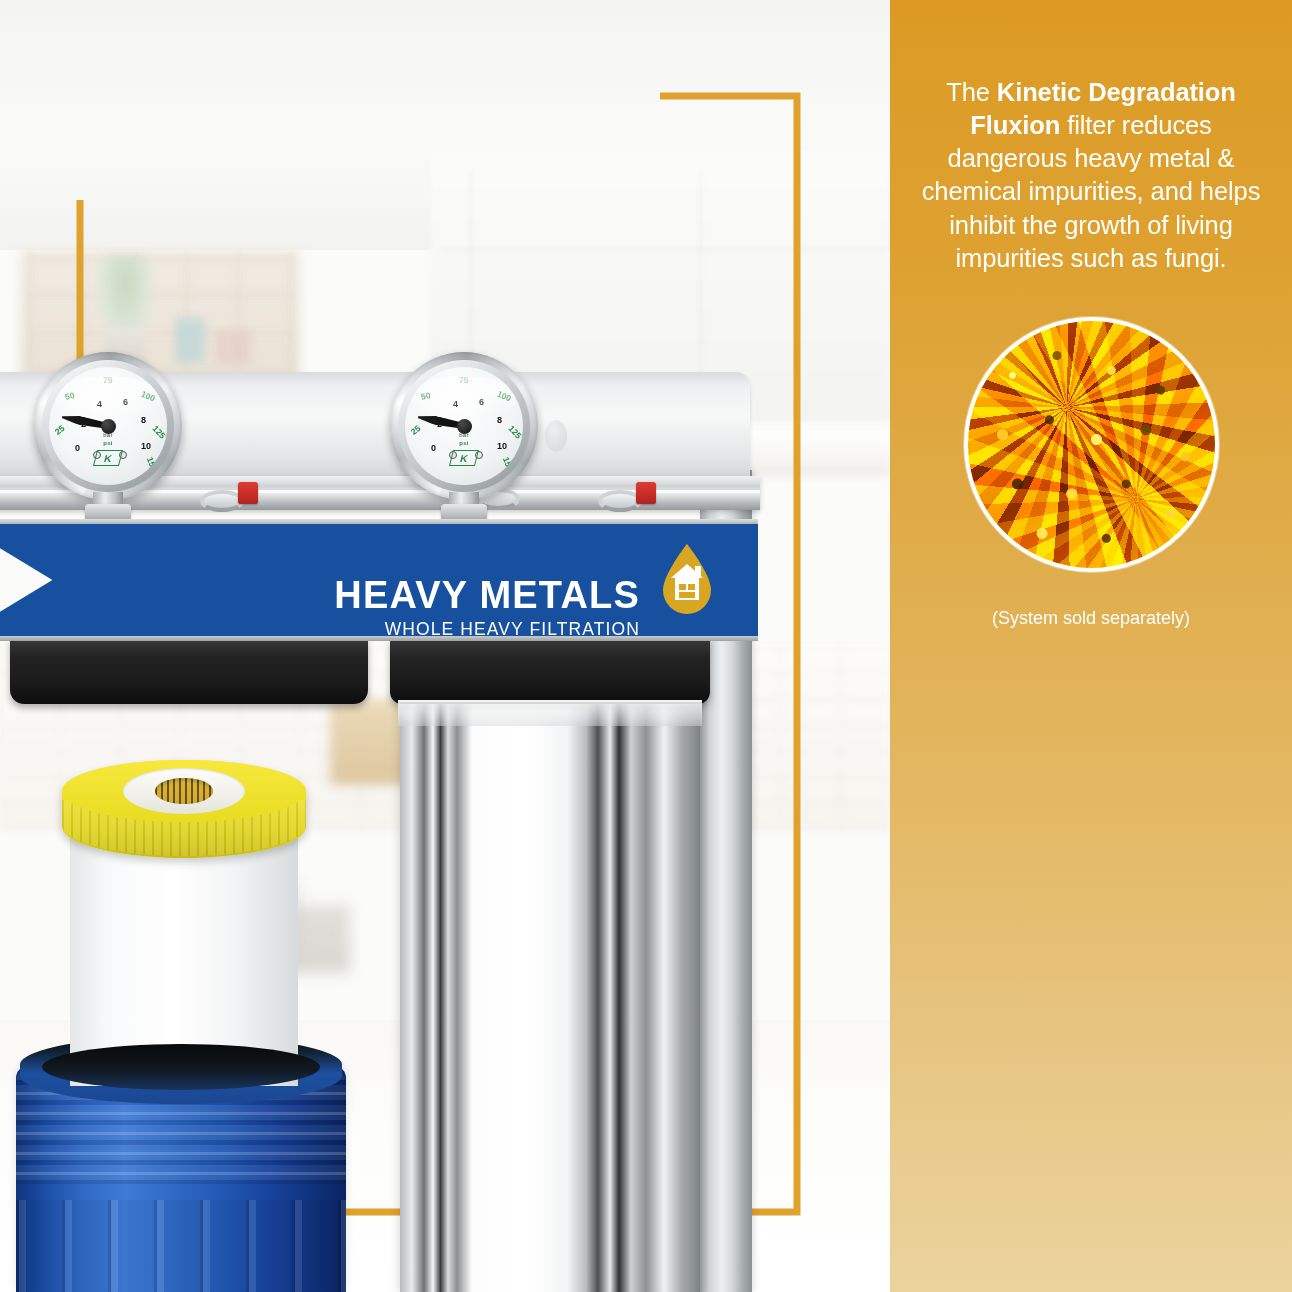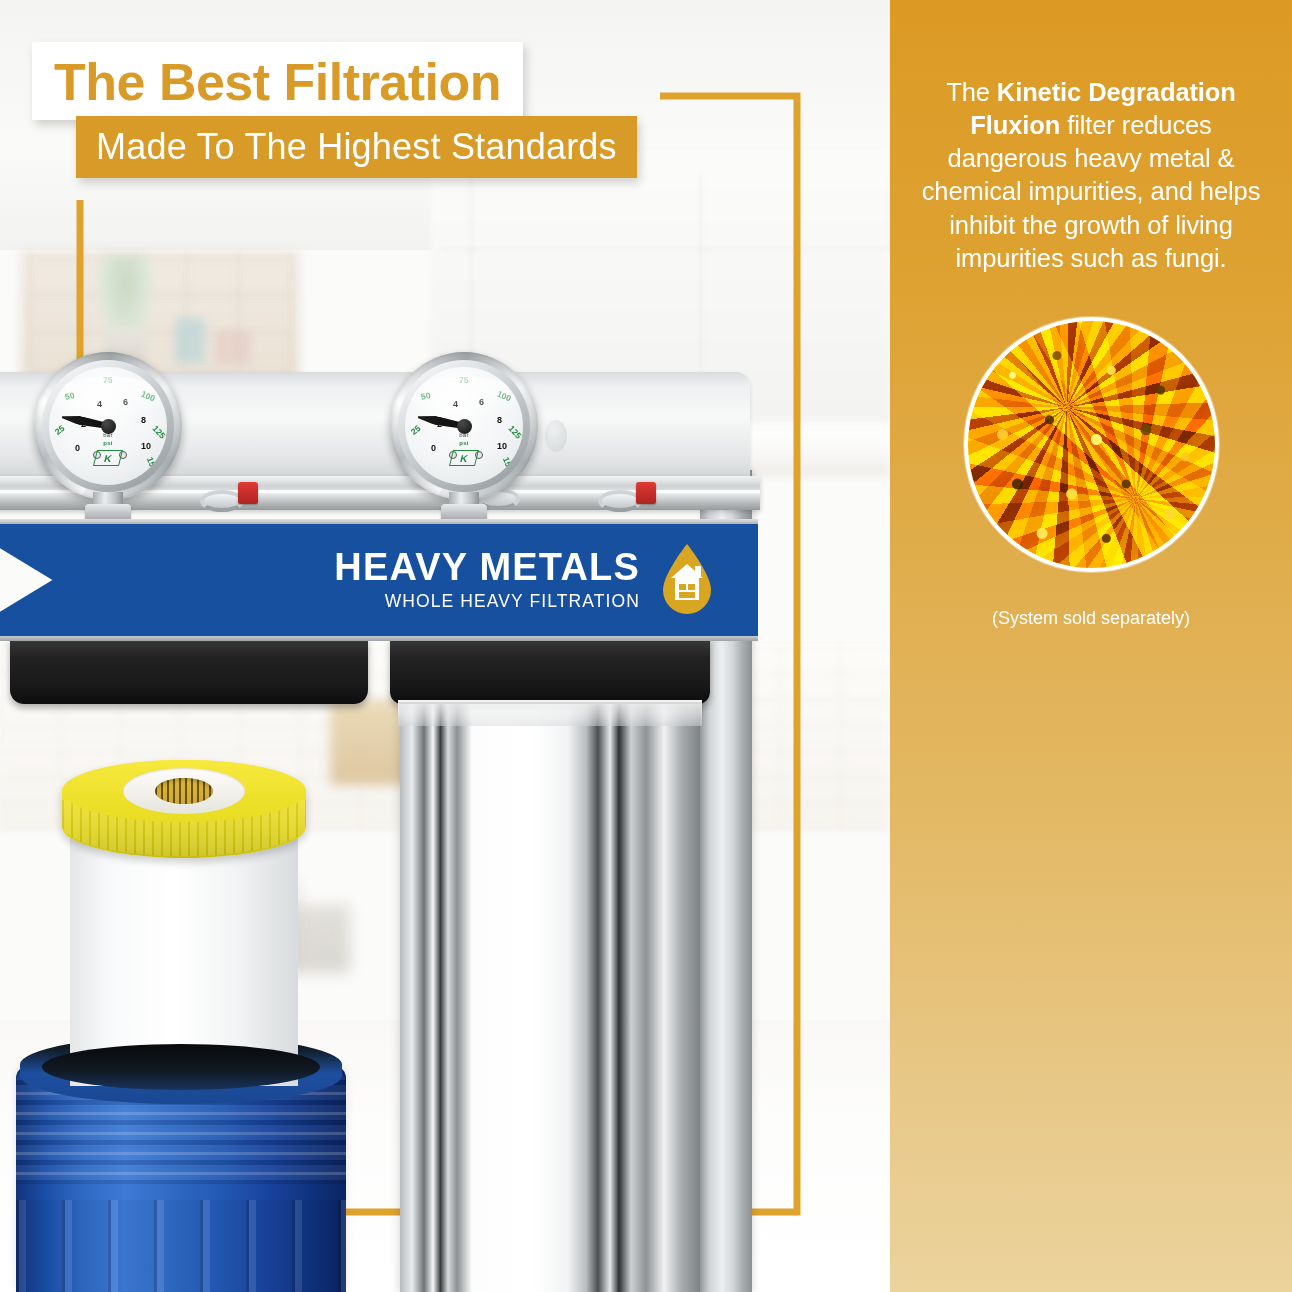--- a/index.html
+++ b/index.html
@@ -146,21 +146,21 @@
   
   .banner { position:absolute; left:-14px; top:524px; width:772px; height:112px; z-index:14; }
   .banner-bg { position:absolute; inset:0; background:#17509E;
     clip-path: polygon(0 0, 100% 0, 100% 100%, 0 100%, 0 86%, 8.6% 50%, 0 14%);
     box-shadow:0 3px 8px rgba(0,0,0,.25); }
   .banner-topline { position:absolute; left:0; top:-5px; width:772px; height:5px;
     background:linear-gradient(180deg,#dfe2e4,#aeb3b6); }
   .banner-botline { position:absolute; left:0; bottom:-5px; width:772px; height:5px;
     background:linear-gradient(180deg,#c7cbce,#9ba0a3); }
   .banner-inner { position:absolute; right:118px; top:24px; text-align:right; }
-  .banner-title { color:#ffffff; font-size:38px; font-weight:bold; letter-spacing:1.2px; line-height:1; }
+  .banner-title { color:#ffffff; font-size:38px; font-weight:bold; letter-spacing:1.2px; line-height:1;margin-top:28px; }
   .banner-subtitle { color:#ffffff; font-size:17.5px; font-weight:normal; letter-spacing:1.1px; margin-top:7px; line-height:1; }
   .drop-icon { position:absolute; right:42px; top:18px; width:58px; height:76px; }
 
   
   .cap-black-1 { position:absolute; left:10px; top:638px; width:358px; height:66px; z-index:5;
     background:linear-gradient(180deg,#3a3a3a 0%,#222 30%,#1a1a1a 70%,#0d0d0d 100%);
     border-radius:0 0 14px 14px; box-shadow:0 4px 7px rgba(0,0,0,.3); }
   .cap-black-2 { position:absolute; left:390px; top:638px; width:320px; height:66px; z-index:5;
     background:linear-gradient(180deg,#3a3a3a 0%,#232323 30%,#191919 70%,#0c0c0c 100%);
     border-radius:0 0 12px 12px; box-shadow:0 4px 7px rgba(0,0,0,.3); }
@@ -413,26 +413,20 @@
     <div class="cart-ring-i"></div>
     <div class="cart-ring-slots"></div>
 
     <div class="bowl"></div>
     <div class="bowl-threads"></div>
     <div class="bowl-flutes"></div>
     <div class="bowl-lip"></div>
     <div class="bowl-lip-in"></div>
   </div>
 
-  <div class="title-wrap">
-    <div class="title-main">The Best Filtration</div>
-    <div class="title-sub-row">
-      <div class="title-sub">Made To The Highest Standards</div>
-    </div>
-  </div>
 
   <div class="gold-panel">
     <p class="gp-text-top"><span>The </span><b>Kinetic Degradation Fluxion</b><span> filter reduces dangerous heavy metal &amp; chemical impurities, and helps inhibit the growth of living impurities such as fungi.</span></p>
 
     <div class="kdf-circle"></div>
 
 
     <p class="gp-note">(System sold separately)</p>
   </div>
 

